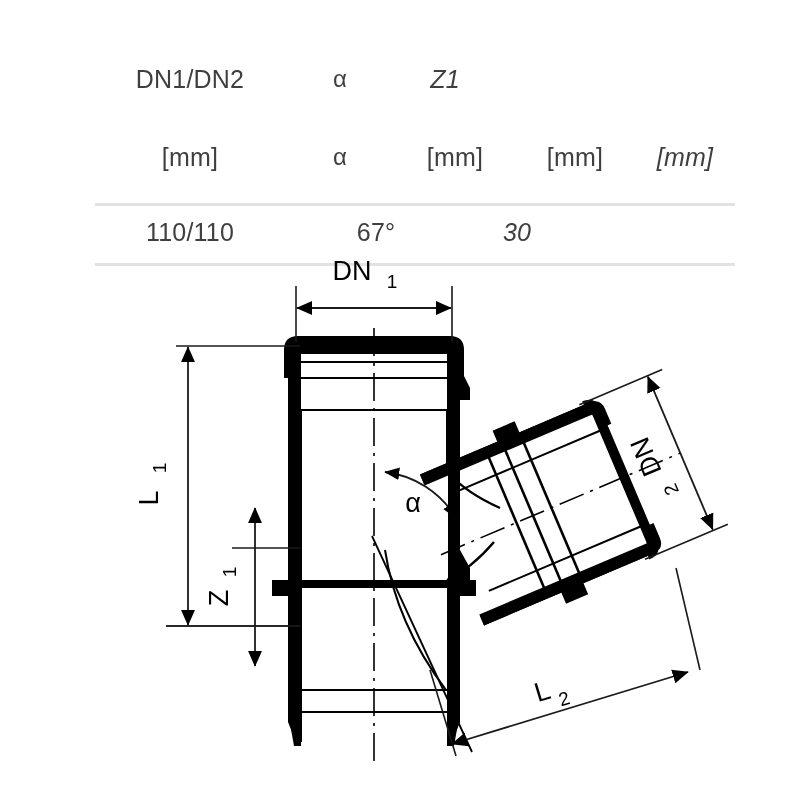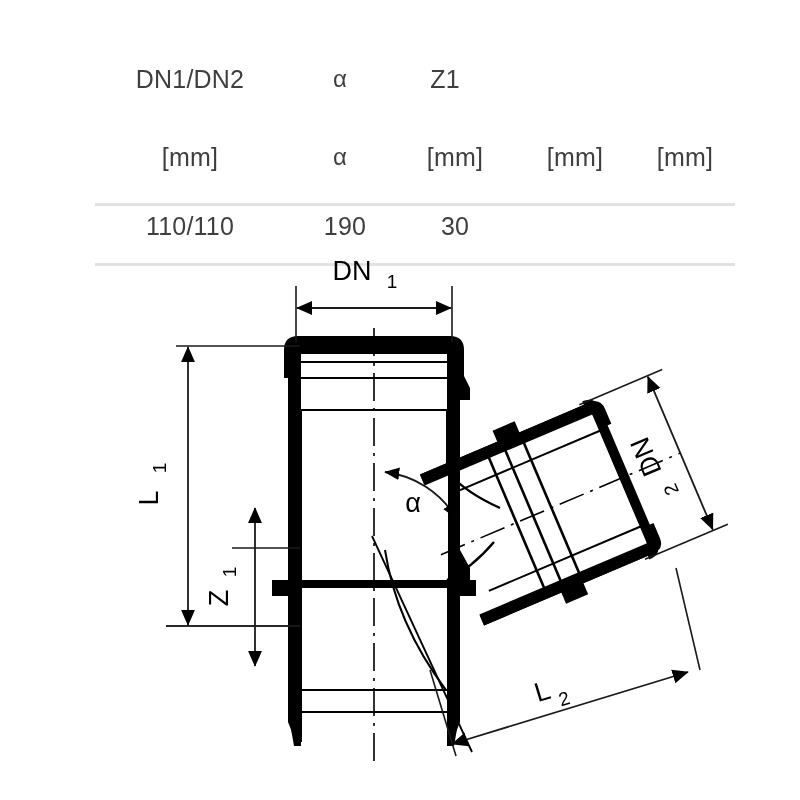--- a/index.html
+++ b/index.html
@@ -27,35 +27,35 @@
   }
   .spec-row {
     position: absolute;
     left: 95px;
     width: 640px;
     display: flex;
     align-items: center;
   }
   .spec-row.header-1 { top: 20px; height: 48px; }
   .spec-row.header-2 { top: 98px; height: 48px; justify-content: center; }
-  .spec-row.data-1   { top: 168px; height: 46px; }
+  .spec-row.data-1   { top: 174px; height: 46px; gap: 36px; }
 
   .spec-cell {
     text-align: center;
     font-size: 25px;
     line-height: 1;
     color: #3f3f3f;
     letter-spacing: 0.2px;
     white-space: nowrap;
   }
   .spec-cell.c0 { width: 190px; }
   .spec-cell.c1 { width: 110px; }
   .spec-cell.c2 { width: 120px; }
   .spec-cell.c3 { width: 120px; }
-  .spec-cell.c4 { width: 100px; }
+  .spec-cell.c4 { width: 100px; font-style: italic; }
 
   .spec-cell.alpha-sym { font-size: 24px; }
 
   .table-rule {
     position: absolute;
     left: 95px;
     width: 640px;
     height: 3px;
     background: #e2e2e2;
   }
@@ -99,21 +99,21 @@
     <div class="spec-cell c1 alpha-sym">α</div>
     <div class="spec-cell c2">[mm]</div>
     <div class="spec-cell c3">[mm]</div>
     <div class="spec-cell c4">[mm]</div>
   </div>
 
   <div class="table-rule top"></div>
 
   <div class="spec-row data-1">
     <div class="spec-cell c0">110/110</div>
-    <div class="spec-cell c2">190</div>
+    <div class="spec-cell c1">67°</div>
     <div class="spec-cell c4">30</div>
   </div>
 
   <div class="table-rule bottom"></div>
 </div>
 
 <div class="drawing">
 <svg width="800" height="550" viewBox="0 0 800 550" xmlns="http://www.w3.org/2000/svg">
 
   <defs>

